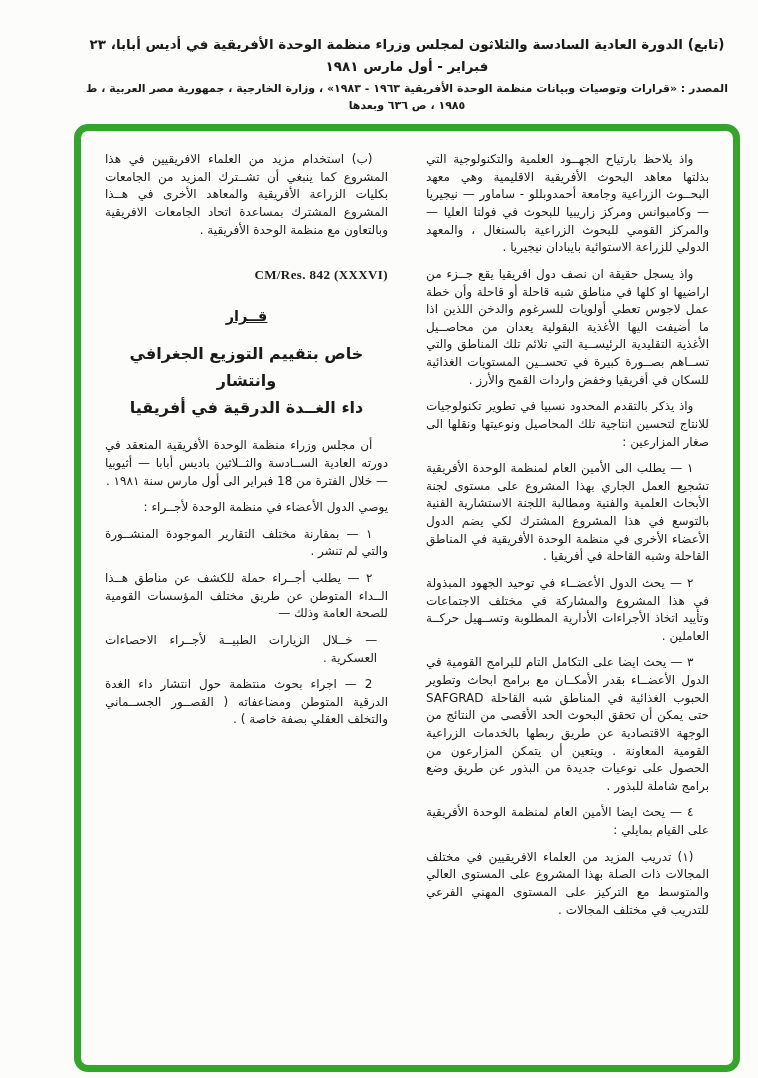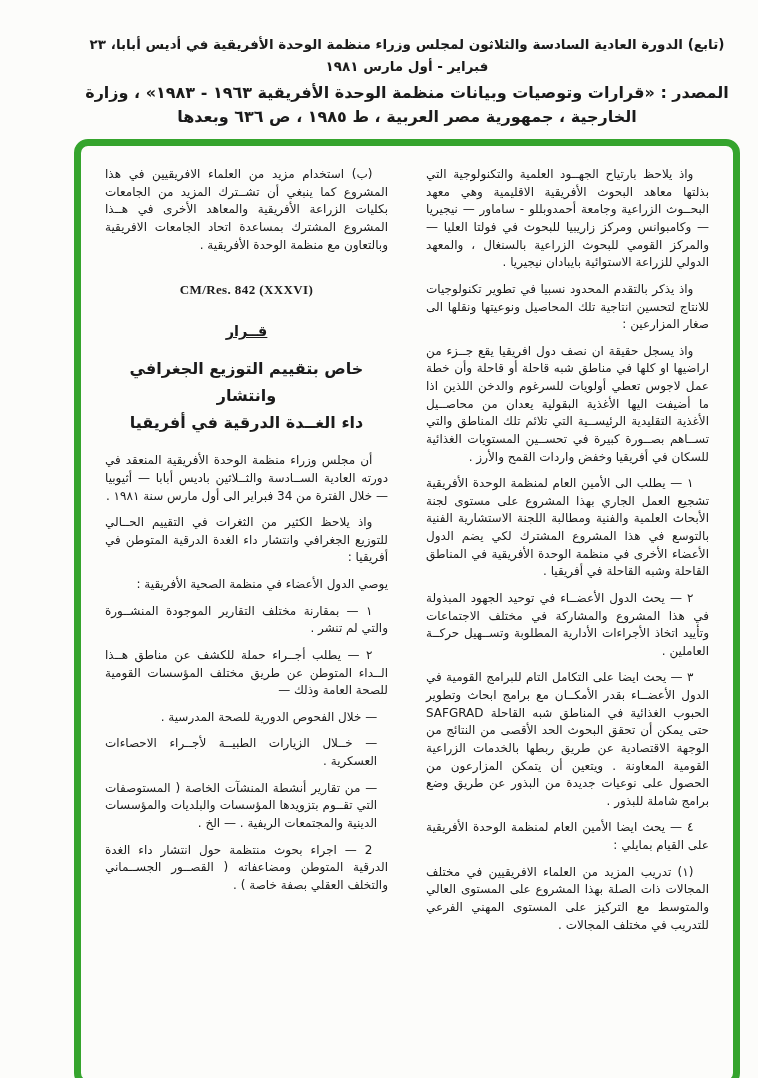--- a/index.html
+++ b/index.html
@@ -23,21 +23,21 @@
   }
 
   
   .doc-header { text-align: center; margin-bottom: 10px; }
   .hdr-line1 {
     font-size: 13.5px;
     font-weight: bold;
     line-height: 1.6;
   }
   .hdr-line2 {
-    font-size: 16px;
+    font-size: 11px;
     font-weight: bold;
     margin-top: 4px;
     line-height: 1.5;
   }
 
   
   .green-frame {
     border: 7px solid #35a42d;
     border-radius: 14px;
     height: 948px;
@@ -69,21 +69,21 @@
   .col p.sub-item {
     text-indent: 0;
     padding-right: 0.9em;
   }
 
   .col p.no-indent { text-indent: 0; }
 
   
   .res-code {
     direction: ltr;
-    text-align: center;
+    text-align: right;
     font-family: "Liberation Serif", serif;
     font-size: 13px;
     font-weight: bold;
     letter-spacing: 0.4px;
     margin: 26px 0 22px 0;
   }
 
   .res-title {
     text-align: center;
     font-size: 14.5px;
@@ -120,49 +120,46 @@
   <header class="doc-header">
     <div class="hdr-line1">(تابع) الدورة العادية السادسة والثلاثون لمجلس وزراء منظمة الوحدة الأفريقية في أديس أبابا، ٢٣ فبراير - أول مارس ١٩٨١</div>
     <div class="hdr-line2">المصدر : «قرارات وتوصيات وبيانات منظمة الوحدة الأفريقية ١٩٦٣ - ١٩٨٣» ، وزارة الخارجية ، جمهورية مصر العربية ، ط ١٩٨٥ ، ص ٦٣٦ وبعدها</div>
   </header>
 
   <main class="green-frame">
     <div class="columns">
 
       <section class="col col-right">
         <p>واذ يلاحظ بارتياح الجهــود العلمية والتكنولوجية التي بذلتها معاهد البحوث الأفريقية الاقليمية وهي معهد البحــوث الزراعية وجامعة أحمدوبللو - ساماور — نيجيريا — وكامبوانس ومركز زاريبيا للبحوث في فولتا العليا — والمركز القومي للبحوث الزراعية بالسنغال ، والمعهد الدولي للزراعة الاستوائية بايبادان نيجيريا .</p>
+        <p>واذ يسجل حقيقة ان نصف دول افريقيا يقع جــزء من اراضيها او كلها في مناطق شبه قاحلة أو قاحلة وأن خطة عمل لاجوس تعطي أولويات للسرغوم والدخن اللذين اذا ما أضيفت اليها الأغذية البقولية يعدان من محاصــيل الأغذية التقليدية الرئيســية التي تلائم تلك المناطق والتي تســاهم بصــورة كبيرة في تحســين المستويات الغذائية للسكان في أفريقيا وخفض واردات القمح والأرز .</p>
         <p>واذ يذكر بالتقدم المحدود نسبيا في تطوير تكنولوجيات للانتاج لتحسين انتاجية تلك المحاصيل ونوعيتها ونقلها الى صغار المزارعين :</p>
-        <p>واذ يسجل حقيقة ان نصف دول افريقيا يقع جــزء من اراضيها او كلها في مناطق شبه قاحلة أو قاحلة وأن خطة عمل لاجوس تعطي أولويات للسرغوم والدخن اللذين اذا ما أضيفت اليها الأغذية البقولية يعدان من محاصــيل الأغذية التقليدية الرئيســية التي تلائم تلك المناطق والتي تســاهم بصــورة كبيرة في تحســين المستويات الغذائية للسكان في أفريقيا وخفض واردات القمح والأرز .</p>
         <p>١ — يطلب الى الأمين العام لمنظمة الوحدة الأفريقية تشجيع العمل الجاري بهذا المشروع على مستوى لجنة الأبحاث العلمية والفنية ومطالبة اللجنة الاستشارية الفنية بالتوسع في هذا المشروع المشترك لكي يضم الدول الأعضاء الأخرى في منظمة الوحدة الأفريقية في المناطق القاحلة وشبه القاحلة في أفريقيا .</p>
         <p>٢ — يحث الدول الأعضــاء في توحيد الجهود المبذولة في هذا المشروع والمشاركة في مختلف الاجتماعات وتأييد اتخاذ الأجراءات الأدارية المطلوبة وتســهيل حركــة العاملين .</p>
         <p>٣ — يحث ايضا على التكامل التام للبرامج القومية في الدول الأعضــاء بقدر الأمكــان مع برامج ابحاث وتطوير الحبوب الغذائية في المناطق شبه القاحلة SAFGRAD حتى يمكن أن تحقق البحوث الحد الأقصى من النتائج من الوجهة الاقتصادية عن طريق ربطها بالخدمات الزراعية القومية المعاونة . ويتعين أن يتمكن المزارعون من الحصول على نوعيات جديدة من البذور عن طريق وضع برامج شاملة للبذور .</p>
         <p>٤ — يحث ايضا الأمين العام لمنظمة الوحدة الأفريقية على القيام بمايلي :</p>
         <p>(١) تدريب المزيد من العلماء الافريقيين في مختلف المجالات ذات الصلة بهذا المشروع على المستوى العالي والمتوسط مع التركيز على المستوى المهني الفرعي للتدريب في مختلف المجالات .</p>
       </section>
 
       <section class="col col-left">
         <p>(ب) استخدام مزيد من العلماء الافريقيين في هذا المشروع كما ينبغي أن تشــترك المزيد من الجامعات بكليات الزراعة الأفريقية والمعاهد الأخرى في هــذا المشروع المشترك بمساعدة اتحاد الجامعات الافريقية وبالتعاون مع منظمة الوحدة الأفريقية .</p>
 
         <div class="res-code">CM/Res. 842 (XXXVI)</div>
 
         <h2 class="res-title">قــرار</h2>
 
         <h3 class="res-subtitle">
           <span>خاص بتقييم التوزيع الجغرافي وانتشار</span><br>
           <span>داء الغــدة الدرقية في أفريقيا</span>
         </h3>
 
-        <p>أن مجلس وزراء منظمة الوحدة الأفريقية المنعقد في دورته العادية الســادسة والثــلاثين باديس أبابا — أثيوبيا — خلال الفترة من 34 فبراير الى أول مارس سنة ١٩٨١ .</p>
-        <p>واذ يلاحظ الكثير من الثغرات في التقييم الحــالي للتوزيع الجغرافي وانتشار داء الغدة الدرقية المتوطن في أفريقيا :</p>
-        <p class="no-indent">يوصي الدول الأعضاء في منظمة الصحية الأفريقية :</p>
+        <p>أن مجلس وزراء منظمة الوحدة الأفريقية المنعقد في دورته العادية الســادسة والثــلاثين باديس أبابا — أثيوبيا — خلال الفترة من 18 فبراير الى أول مارس سنة ١٩٨١ .</p>
+        <p class="no-indent">يوصي الدول الأعضاء في منظمة الوحدة لأجــراء :</p>
         <p>١ — بمقارنة مختلف التقارير الموجودة المنشــورة والتي لم تنشر .</p>
         <p>٢ — يطلب أجــراء حملة للكشف عن مناطق هــذا الــداء المتوطن عن طريق مختلف المؤسسات القومية للصحة العامة وذلك —</p>
-        <p class="sub-item">— خلال الفحوص الدورية للصحة المدرسية .</p>
         <p class="sub-item">— خــلال الزيارات الطبيــة لأجــراء الاحصاءات العسكرية .</p>
-        <p class="sub-item">— من تقارير أنشطة المنشآت الخاصة ( المستوصفات التي تقــوم بتزويدها المؤسسات والبلديات والمؤسسات الدينية والمجتمعات الريفية . — الخ .</p>
         <p>2 — اجراء بحوث منتظمة حول انتشار داء الغدة الدرقية المتوطن ومضاعفاته ( القصــور الجســماني والتخلف العقلي بصفة خاصة ) .</p>
       </section>
 
     </div>
   </main>
 
   <footer class="page-footer">
     <span class="page-number">١٩</span>
   </footer>
 

